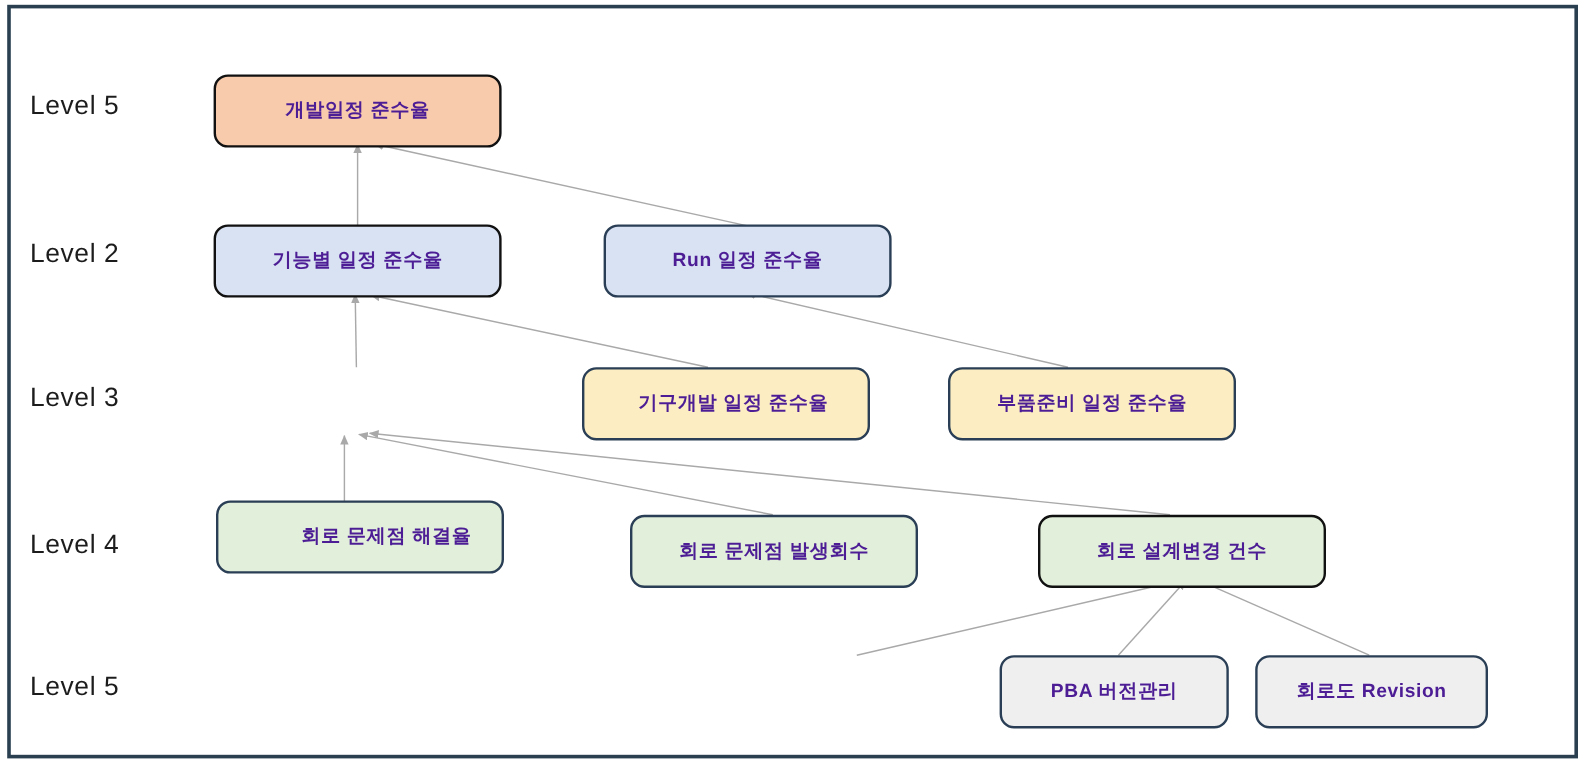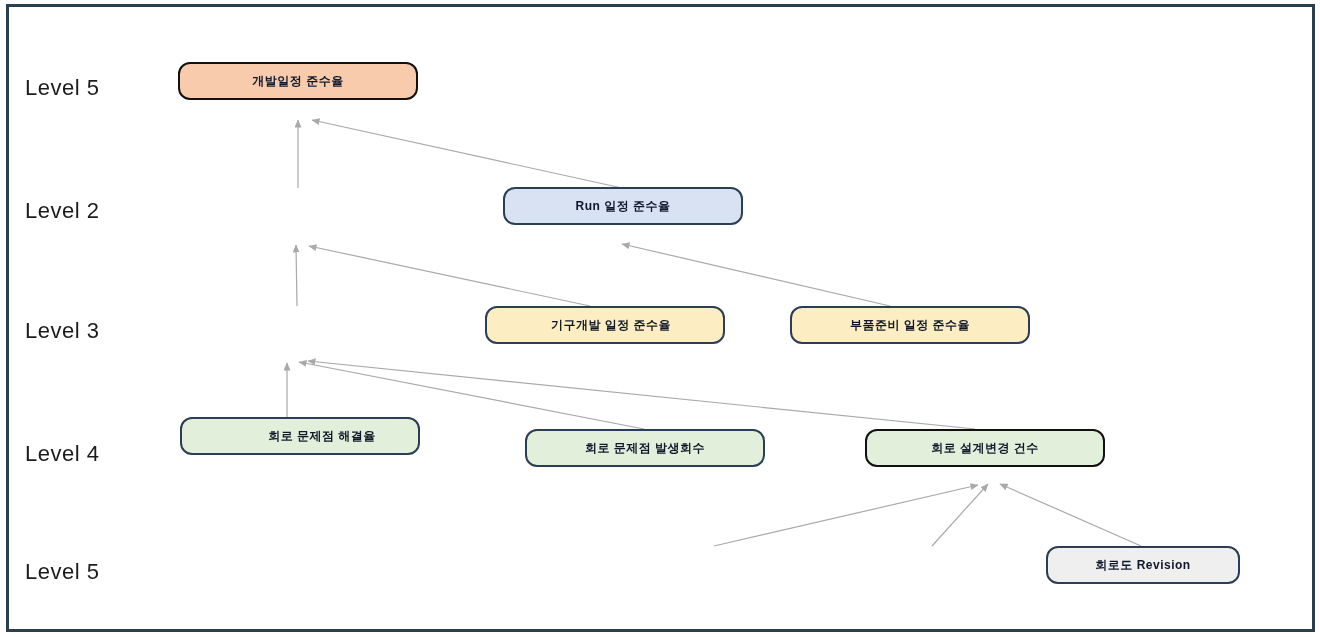--- a/index.html
+++ b/index.html
@@ -8,23 +8,23 @@
     font-family:"Liberation Sans","DejaVu Sans",sans-serif;
   }
   .frame{position:absolute;left:6px;top:4px;right:5px;bottom:5px;border:3px solid #2a3f50;pointer-events:none;}
   #edge-layer{position:absolute;left:0;top:0;width:1320px;height:637px;}
   .level-label{
     position:absolute;left:25px;width:120px;font-size:22px;color:#1c1c1c;
     font-weight:400;letter-spacing:0.5px;
   }
   .lv1{top:75px}.lv2{top:198px}.lv3{top:318px}.lv4{top:441px}.lv5{top:559px}
   .node{
-    position:absolute;height:38px;border-radius:12px;border-style:solid;
+    position:absolute;height:61px;border-radius:12px;border-style:solid;
     display:flex;align-items:center;justify-content:center;
-    font-size:12px;font-weight:700;color:#0f172a;white-space:nowrap;
+    font-size:16px;font-weight:700;color:#4c1d95;white-space:nowrap;
     box-sizing:border-box;letter-spacing:0.5px;
   }
   .bd-black{border-width:2.5px;}
   .bd-navy{border-width:2px;}
   .n0{left:178px;top:62px;width:240px;}
   .n1{left:178px;top:187px;width:240px;}
   .n2{left:503px;top:187px;width:240px;}
   .n3{left:178px;top:306px;width:240px;}
   .n4{left:485px;top:306px;width:240px;}
   .n5{left:790px;top:306px;width:240px;}
@@ -61,21 +61,23 @@
 
   <div class="frame" style="border-color: rgb(42, 63, 80);"></div>
 
   <div class="level-label lv1">Level 5</div>
   <div class="level-label lv2">Level 2</div>
   <div class="level-label lv3">Level 3</div>
   <div class="level-label lv4">Level 4</div>
   <div class="level-label lv5">Level 5</div>
 
   <div class="node n0 bd-black" style="background-color: rgb(248, 203, 173); border-color: rgb(17, 17, 17);">개발일정 준수율</div>
+  <div class="node n1 bd-black" style="background-color: rgb(217, 226, 243); border-color: rgb(17, 17, 17);">기능별 일정 준수율</div>
   <div class="node n2 bd-navy" style="background-color: rgb(217, 226, 243); border-color: rgb(42, 63, 85);">Run 일정 준수율</div>
   <div class="node n4 bd-navy" style="background-color: rgb(252, 238, 194); border-color: rgb(42, 63, 85); padding-left: 12px;">기구개발 일정 준수율</div>
   <div class="node n5 bd-navy" style="background-color: rgb(252, 238, 194); border-color: rgb(42, 63, 85);">부품준비 일정 준수율</div>
   <div class="node n6 bd-navy" style="background-color: rgb(226, 239, 218); border-color: rgb(42, 63, 85);">회로 문제점 해결율</div>
   <div class="node n7 bd-navy" style="background-color: rgb(226, 239, 218); border-color: rgb(42, 63, 85);">회로 문제점 발생회수</div>
   <div class="node n8 bd-black" style="background-color: rgb(226, 239, 218); border-color: rgb(17, 17, 17);">회로 설계변경 건수</div>
+  <div class="node n10 bd-navy" style="background-color: rgb(239, 239, 239); border-color: rgb(42, 63, 85);">PBA 버전관리</div>
   <div class="node n11 bd-navy" style="background-color: rgb(239, 239, 239); border-color: rgb(42, 63, 85);">회로도 Revision</div>
 
 </div>
 
 </body></html>

